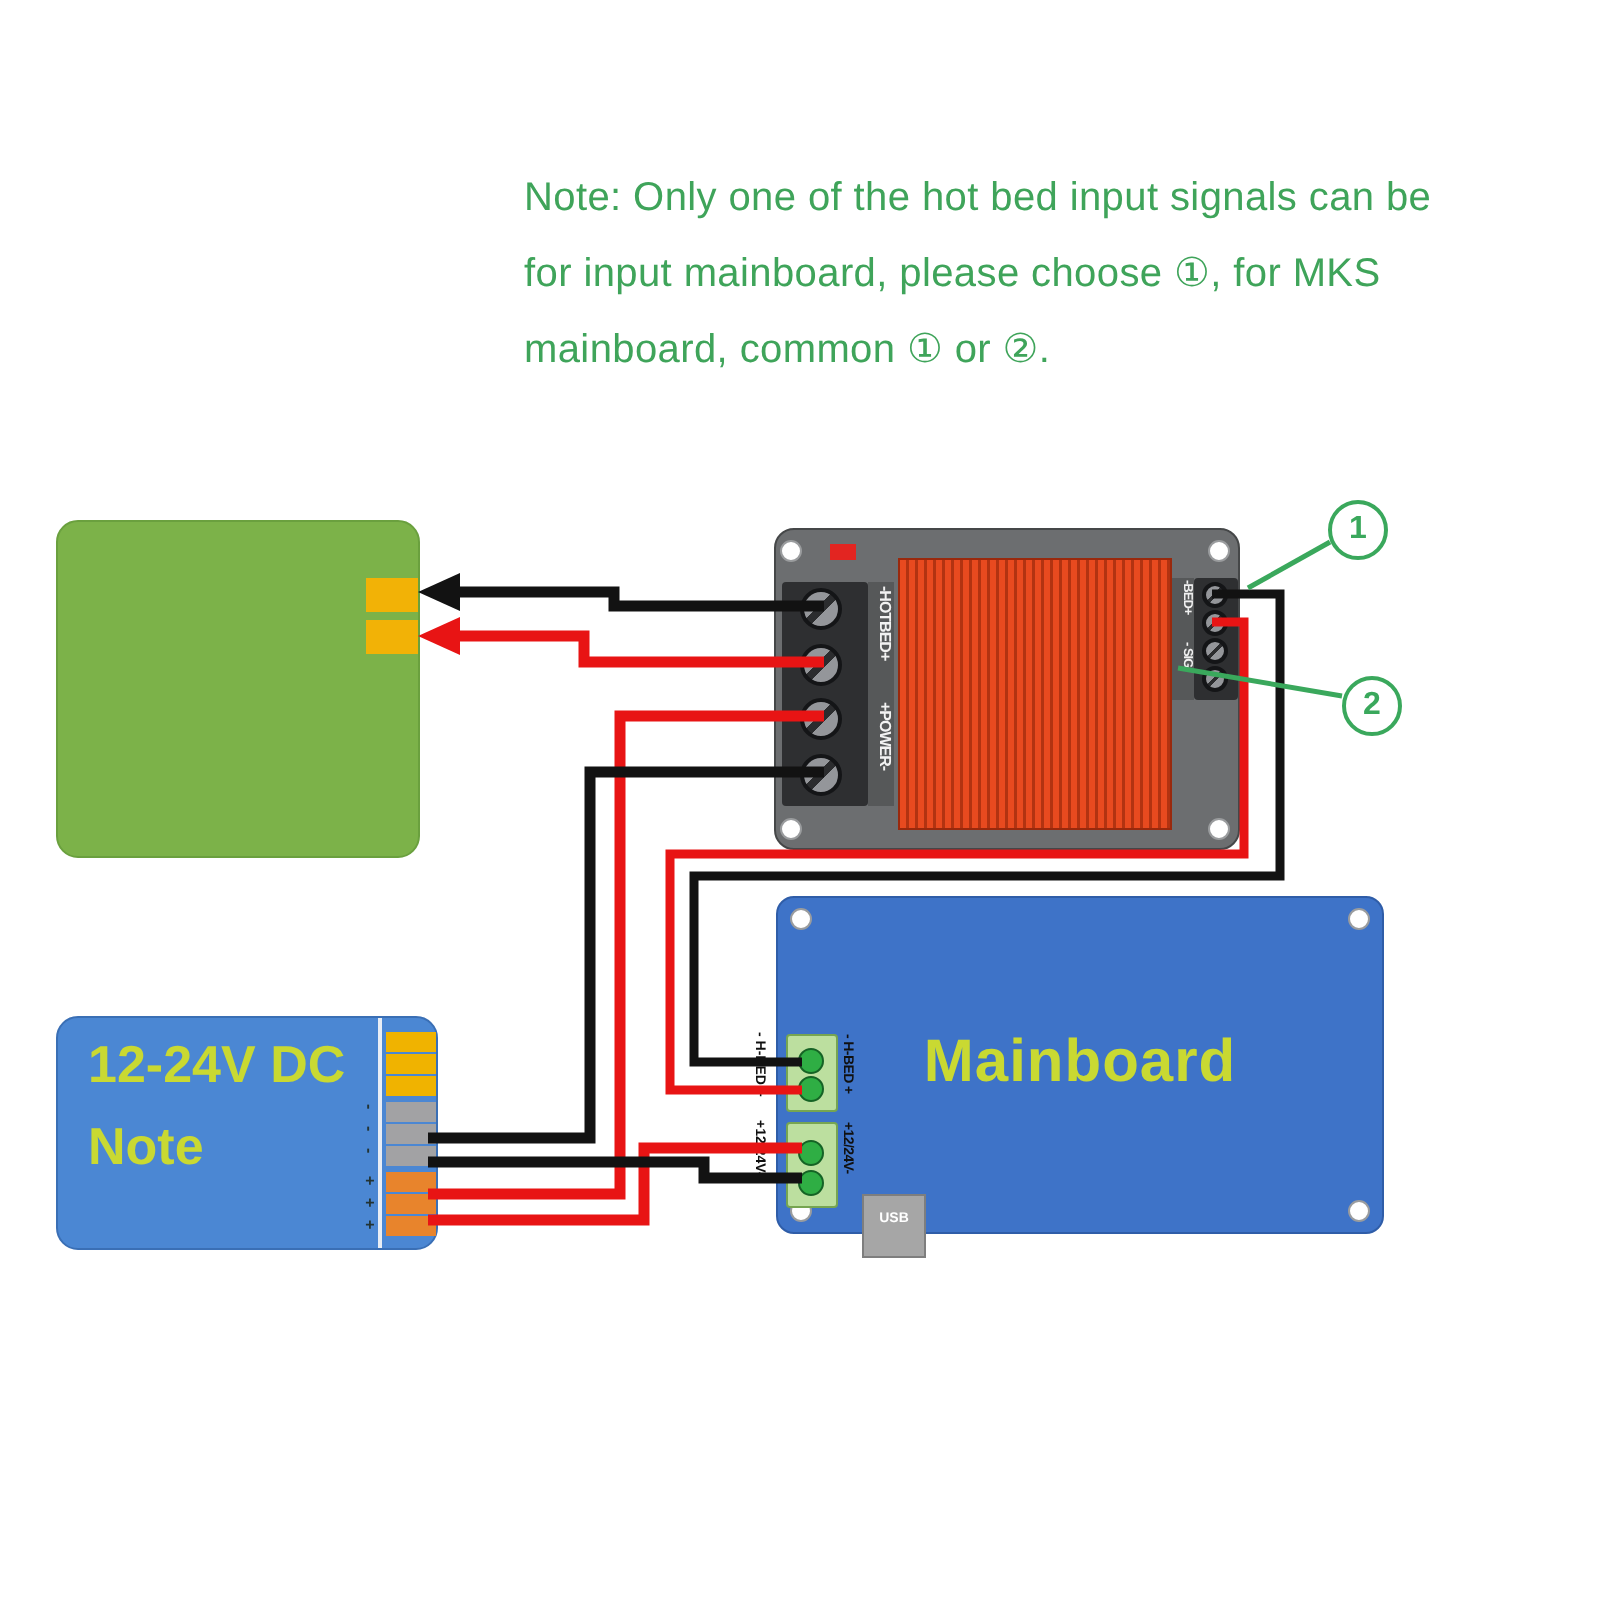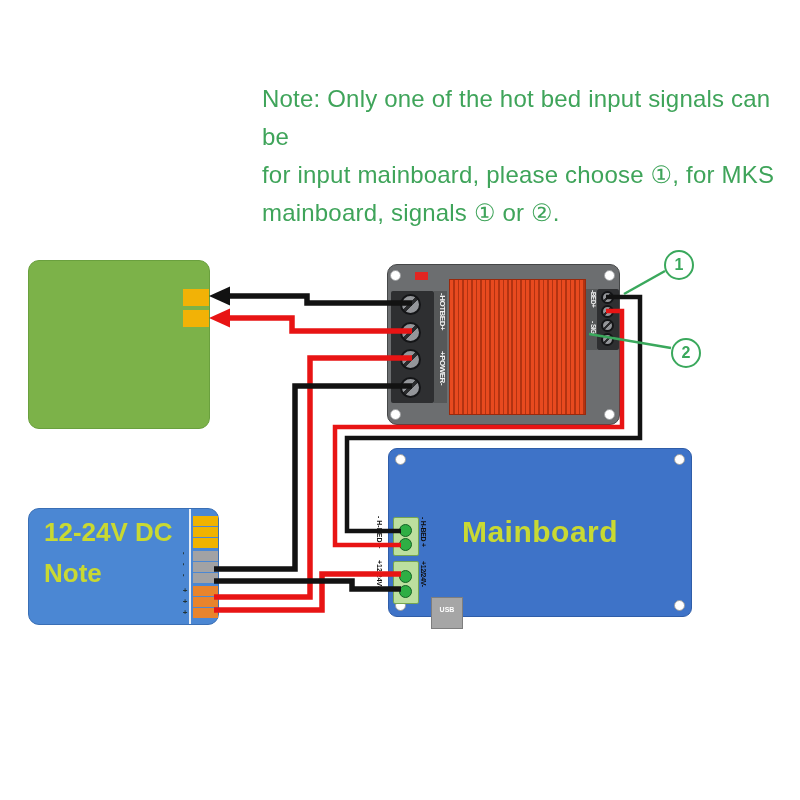--- a/index.html
+++ b/index.html
@@ -3,21 +3,21 @@
 <meta charset="utf-8">
 <style>
   html,body { margin:0; padding:0; background:#ffffff; }
   .canvas {
     position:relative; width:800px; height:800px; background:#ffffff;
     font-family:"Liberation Sans", sans-serif; overflow:hidden;
   }
   
   .note {
     position:absolute; left:262px; top:80px; width:530px;
-    color:#3fa45a; font-size:24px; line-height:38px; font-weight:400;
+    color:#3fa45a; font-size:20px; line-height:38px; font-weight:400;
     letter-spacing:0.2px;
   }
   
   .hotbed {
     position:absolute; left:28px; top:260px; width:180px; height:167px;
     background:#7cb249; border-radius:11px; border:1px solid #6aa03e;
   }
   .hotbed-label {
     position:absolute; left:0; right:0; top:50%; transform:translateY(-56%);
     text-align:center; color:#111; font-size:19px; font-weight:600; letter-spacing:1px;
@@ -100,21 +100,21 @@
   .wires { position:absolute; left:0; top:0; }
 </style>
 </head>
 <body>
 
 <div class="canvas">
 
   <div class="note">
     <div>Note: Only one of the hot bed input signals can be</div>
     <div>for input mainboard, please choose ①,  for MKS</div>
-    <div>mainboard, signals ① or ②.</div>
+    <div>mainboard, common ① or ②.</div>
   </div>
 
   <div class="hotbed">
     <div class="tab tab1"></div>
     <div class="tab tab2"></div>
   </div>
 
   <div class="mosfet">
     <div class="hole" style="left:2px;  top:5px;"></div>
     <div class="hole" style="left:216px;top:5px;"></div>

